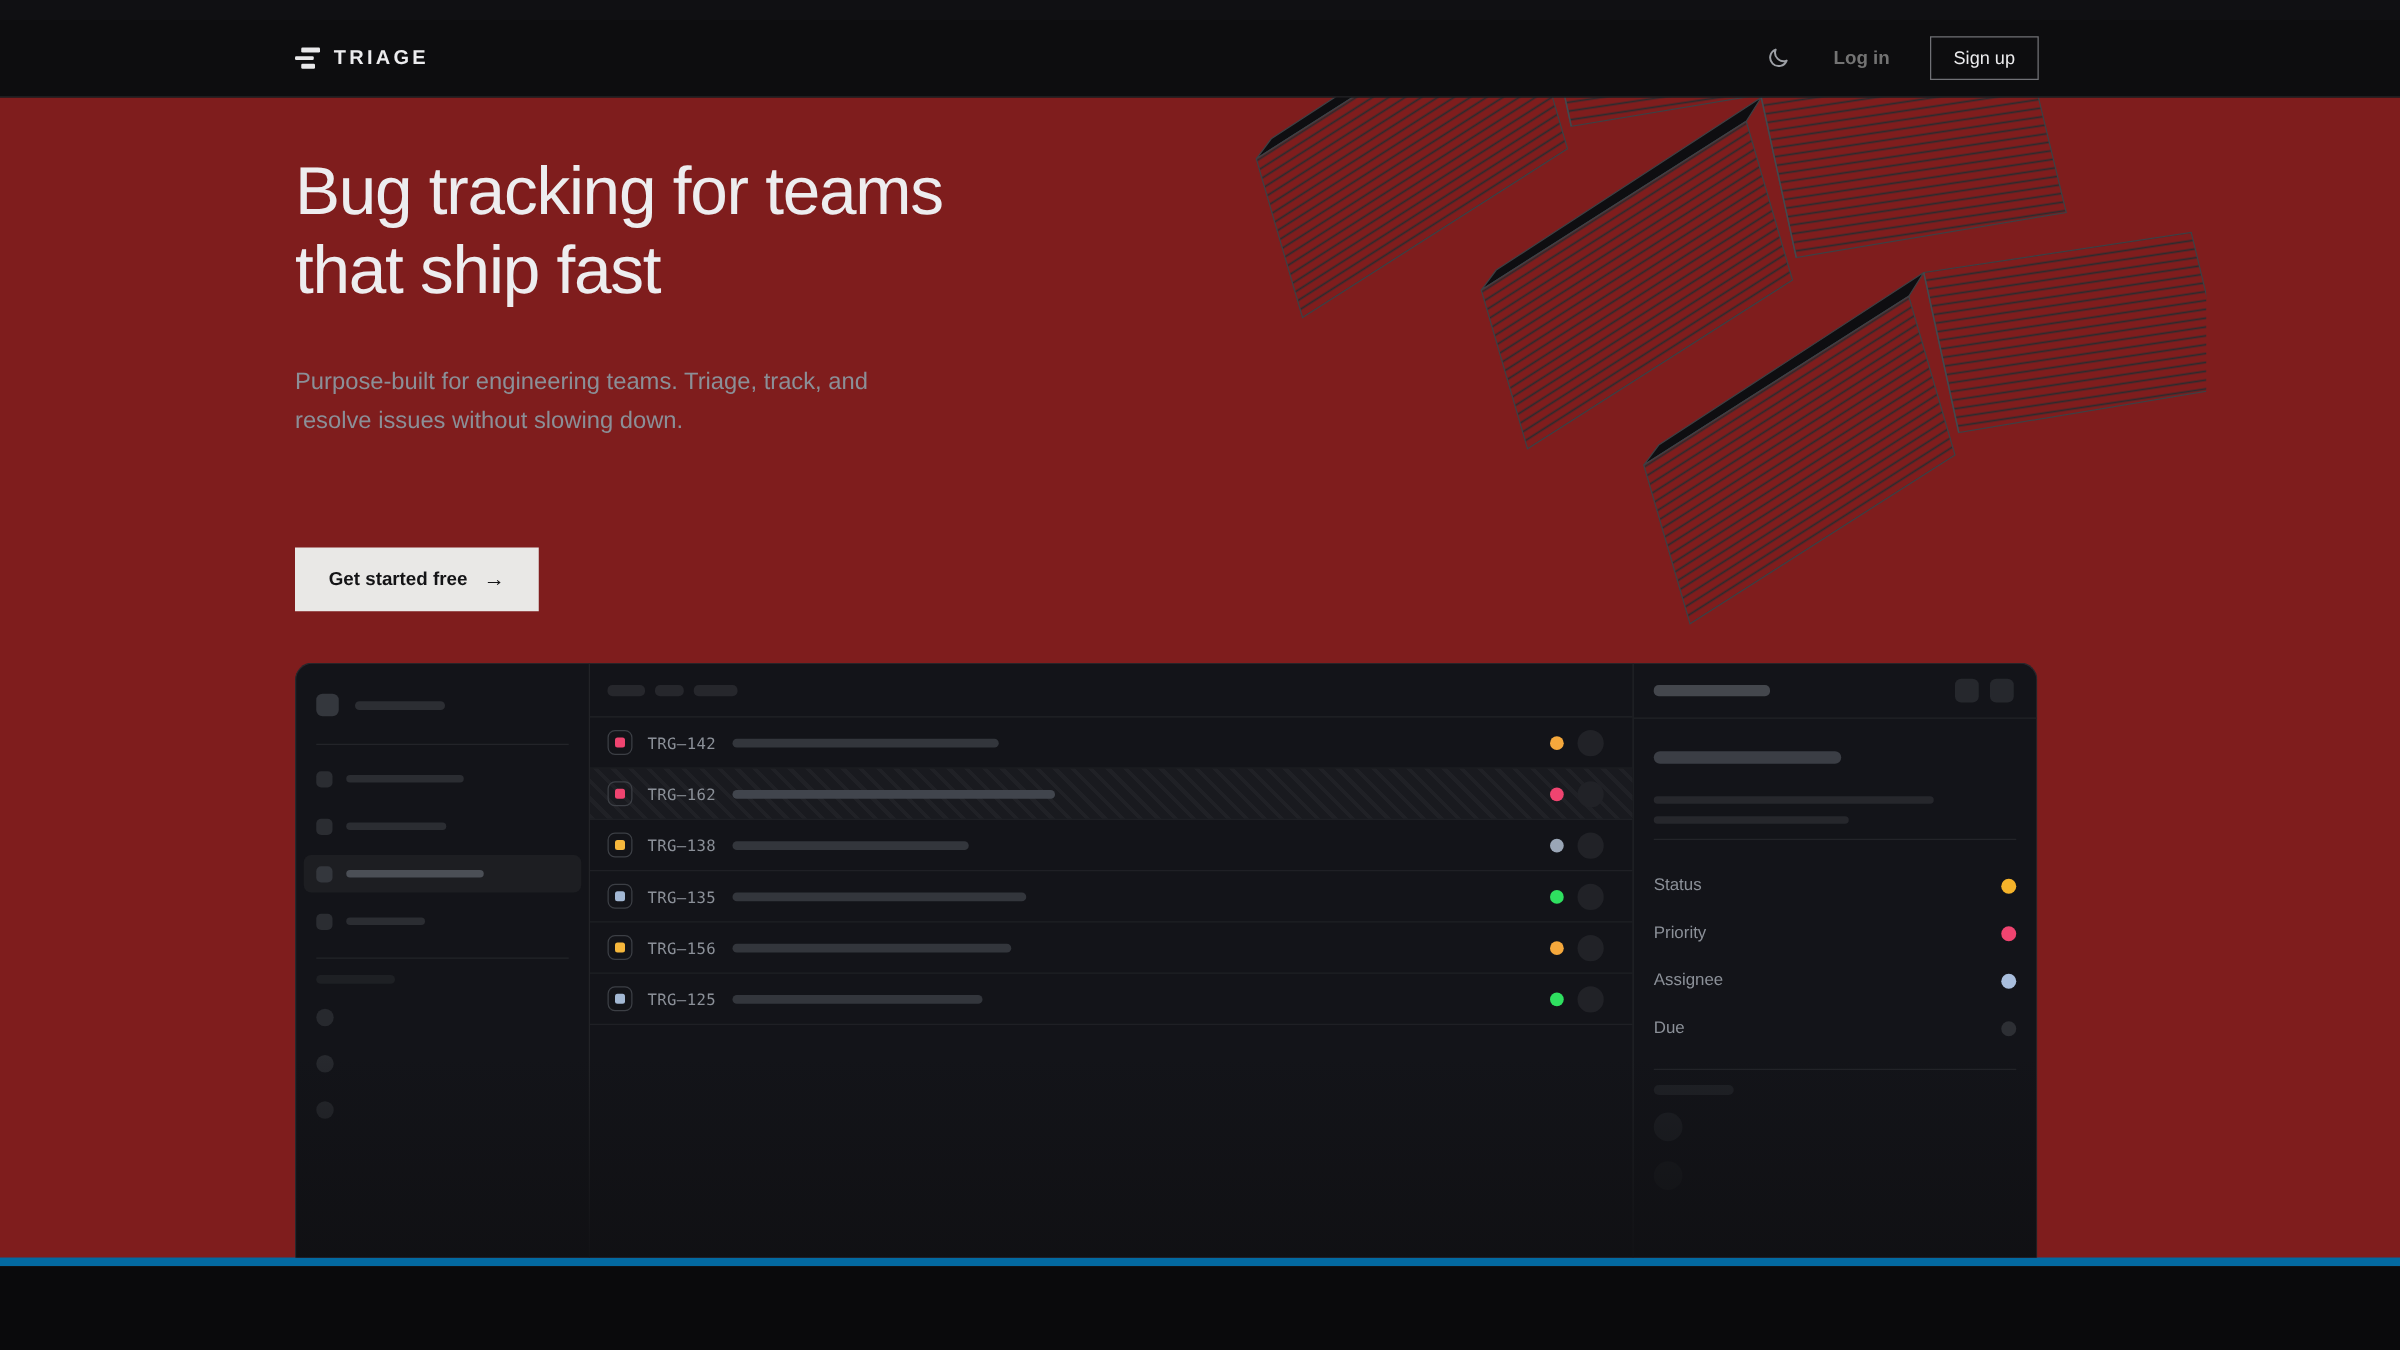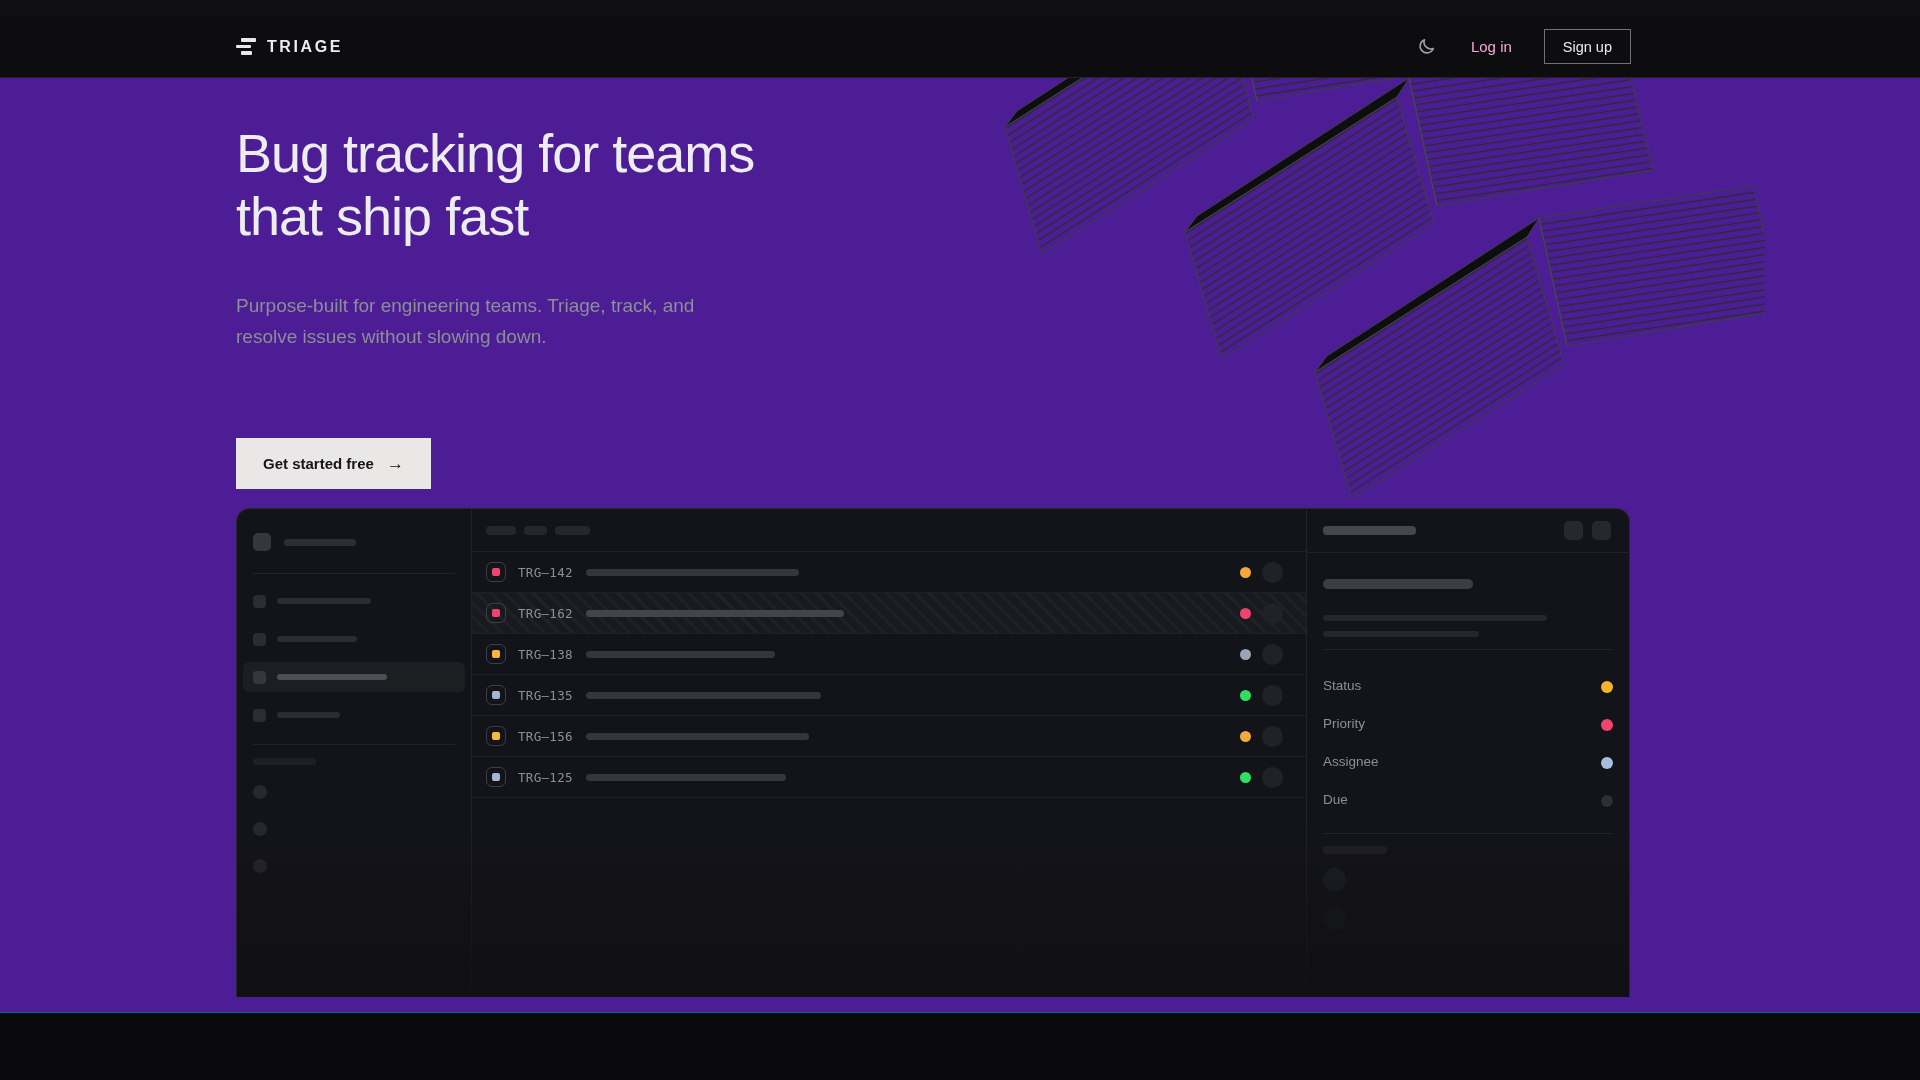--- a/index.html
+++ b/index.html
@@ -20,30 +20,30 @@
   .brand { display:flex; align-items:center; gap:11px; }
   .logo-icon { width:20px; height:17px; display:flex; flex-direction:column; justify-content:space-between; }
   .logo-icon span { height:3.6px; border-radius:1px; background:#e8e8ea; }
   .logo-icon .b1 { width:15px; margin-left:5px; }
   .logo-icon .b2 { width:15px; }
   .logo-icon .b3 { width:11px; margin-left:5px; }
   .brand-text { font-size:16px; font-weight:700; letter-spacing:2.6px; color:#ececee; }
   .nav-right { display:flex; align-items:center; gap:32px; }
   .theme-btn { width:24px; height:24px; display:flex; align-items:center; justify-content:center;
     background:none; border:none; padding:0; cursor:pointer; }
-  .login { font-size:15px; color:#f9a8d4; cursor:pointer; }
+  .login { font-size:15px; color:#737373; cursor:pointer;font-weight:bold; }
   .signup-btn {
     height:35px; padding:0 18px; background:transparent; border:1px solid #707176;
     color:#ececee; font-size:14.5px; font-family:inherit; cursor:pointer;
   }
 
   
   .hero {
     position:absolute; top:62px; left:0; right:0; bottom:67px;
-    background:#4c1d95; border-bottom:1px solid #0369a1; overflow:hidden;
+    background:#7f1d1d; border-bottom:7px solid #0369a1; overflow:hidden;
   }
   .hero-title {
     position:absolute; left:236px; top:60px; margin:0;
     font-size:54px; line-height:63px; font-weight:500; letter-spacing:-1px;
     color:#ededef;
   }
   .hero-sub {
     position:absolute; left:236px; top:228px;
     font-size:19px; line-height:31px; color:#8b8f97;
   }
@@ -53,21 +53,21 @@
     background:#e9e8e6; border:none; color:#141416;
     font-size:15px; font-weight:700; font-family:inherit; cursor:pointer;margin-top:40px;
   }
   .cta-arrow { font-size:17px; font-weight:400; }
 
   
   .decoration { position:absolute; left:995px; top:0; width:770px; height:438px; z-index:1; }
 
   
   .preview-card {
-    position:absolute; left:236px; top:446px; width:1394px; height:489px;
+    position:absolute; left:236px; top:468px; width:1394px; height:489px;
     background:#131419; border:1px solid #27282d; border-bottom:none;
     border-radius:14px 14px 0 0; z-index:2;
   }
   .preview-card::after {
     content:""; position:absolute; left:0; right:0; bottom:0; height:175px;
     background:linear-gradient(180deg, rgba(16,16,19,0), rgba(16,16,19,0.95));
     z-index:4; pointer-events:none;
   }
   .pv-sidebar { position:absolute; left:0; top:0; bottom:0; width:234px; padding:0 16px; }
   .pv-list { position:absolute; left:234px; top:0; bottom:0; width:836px;

